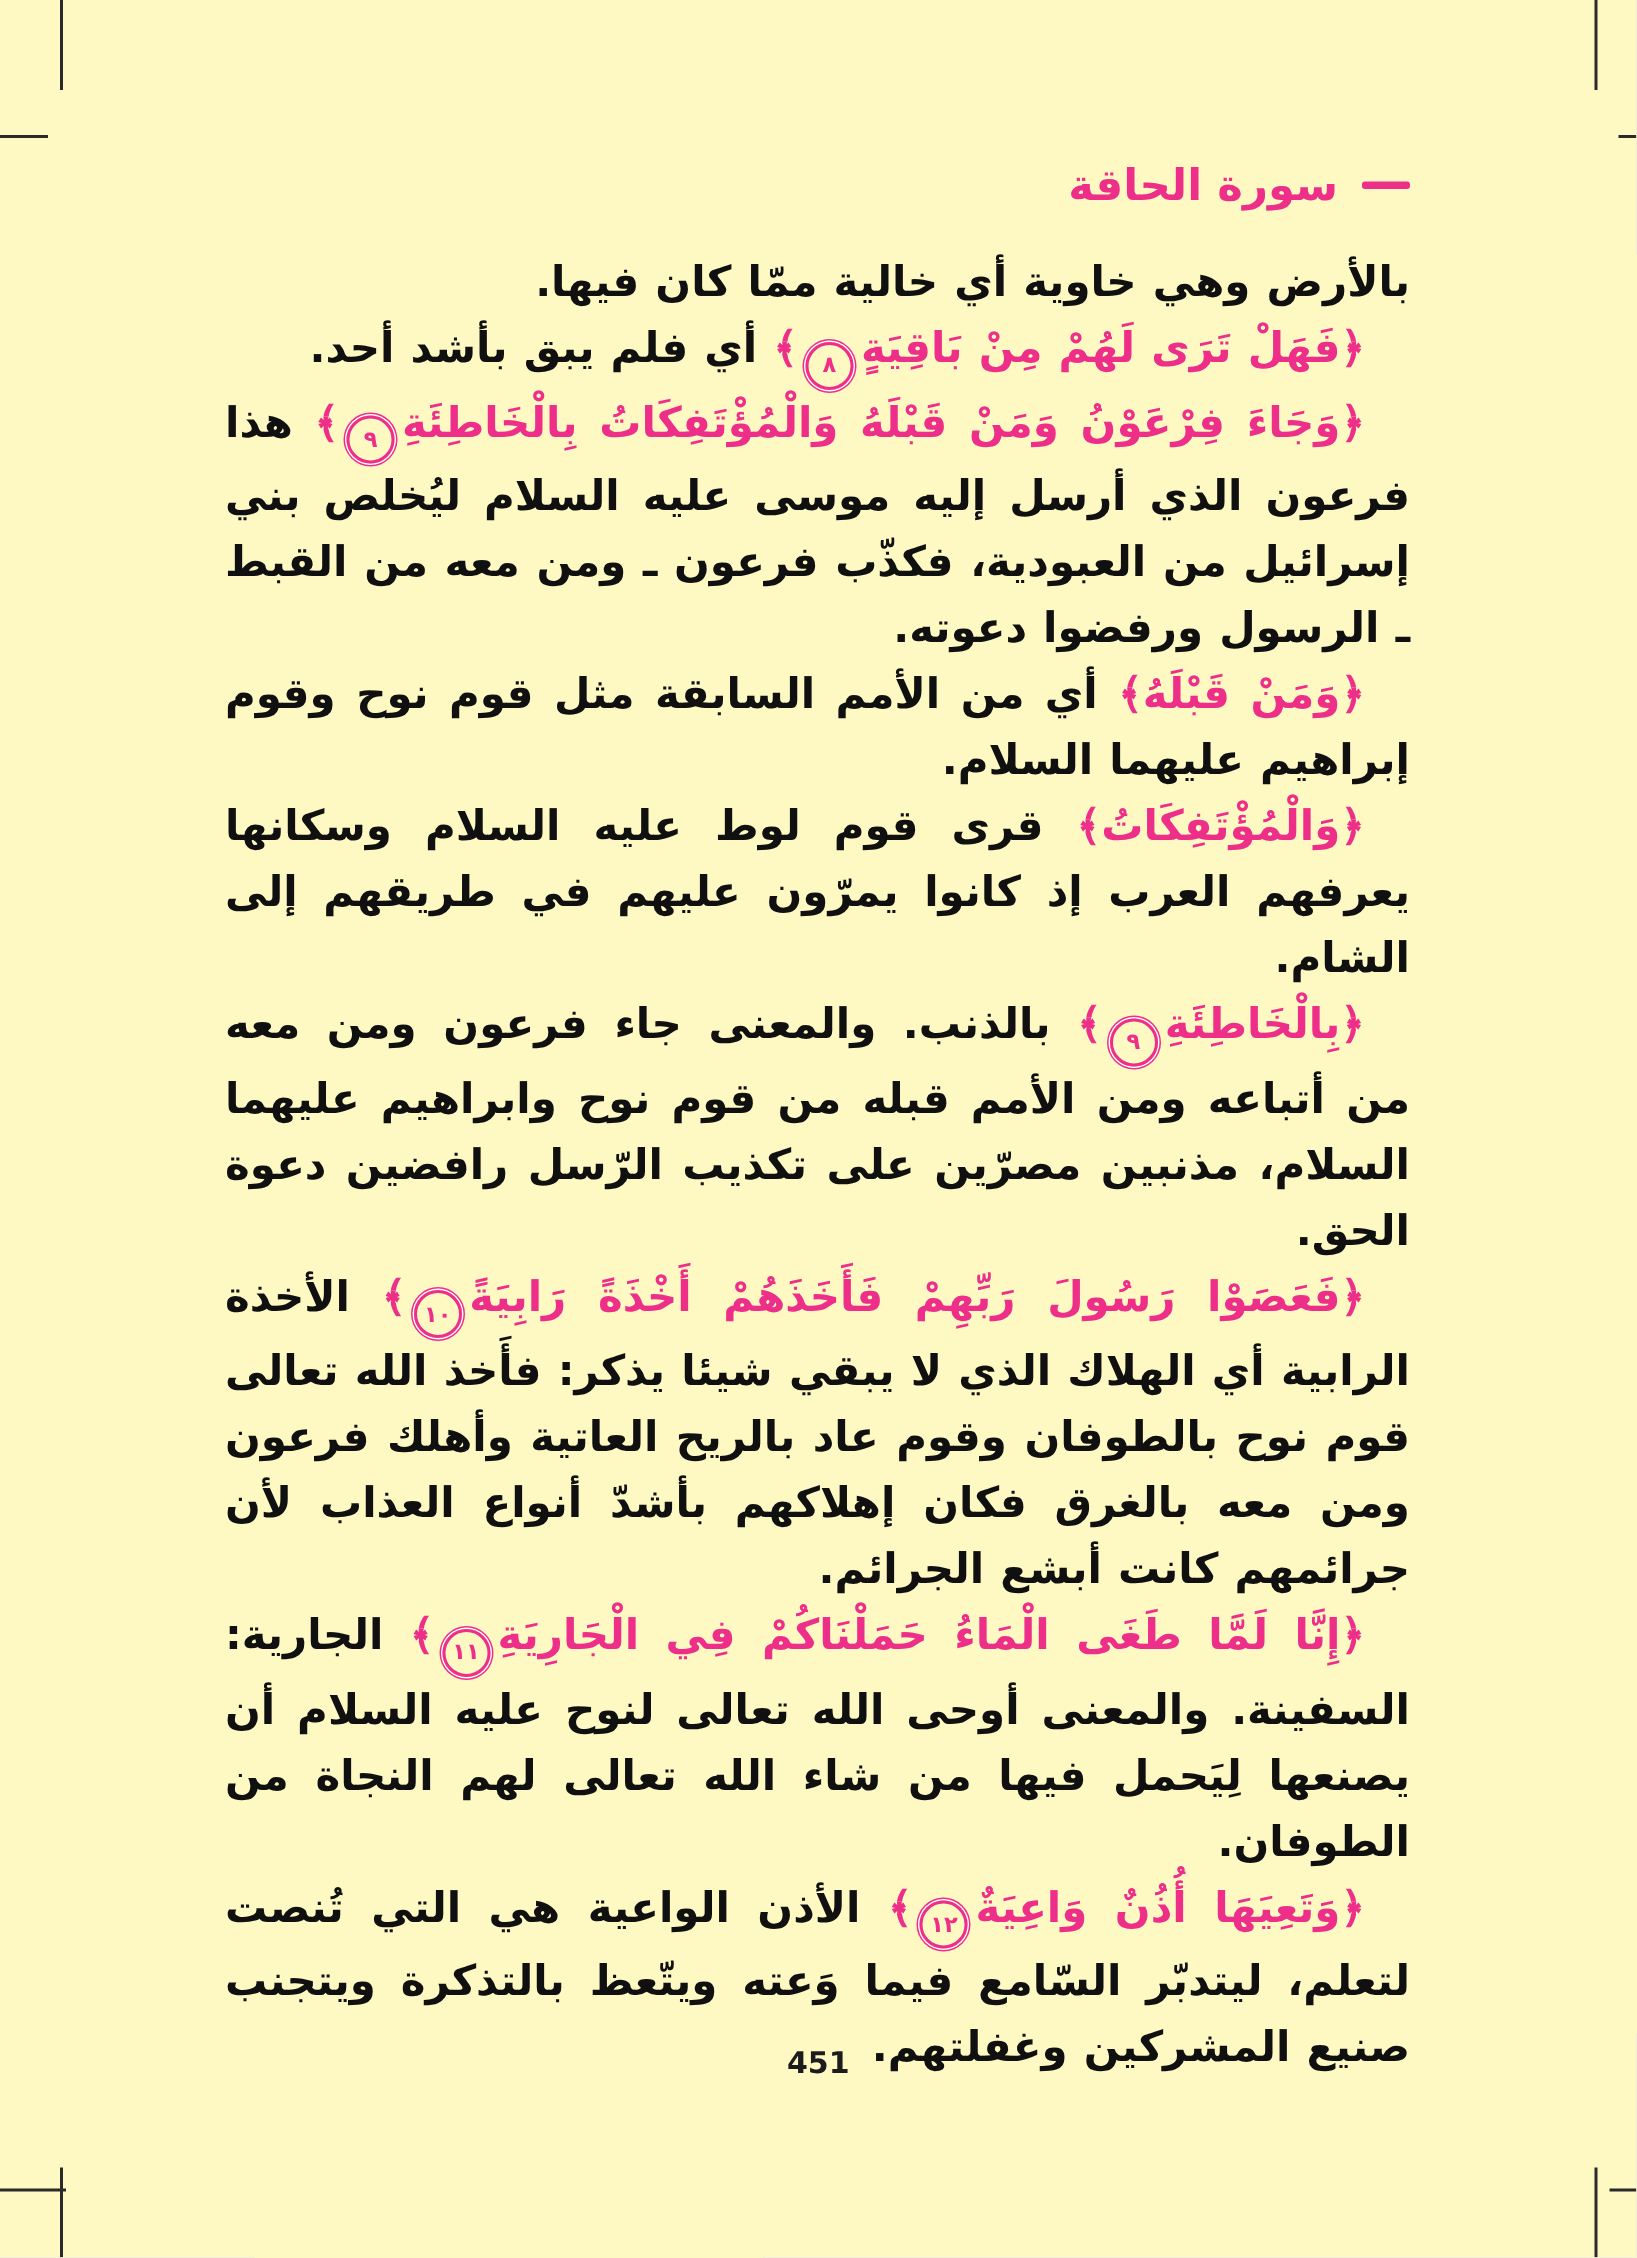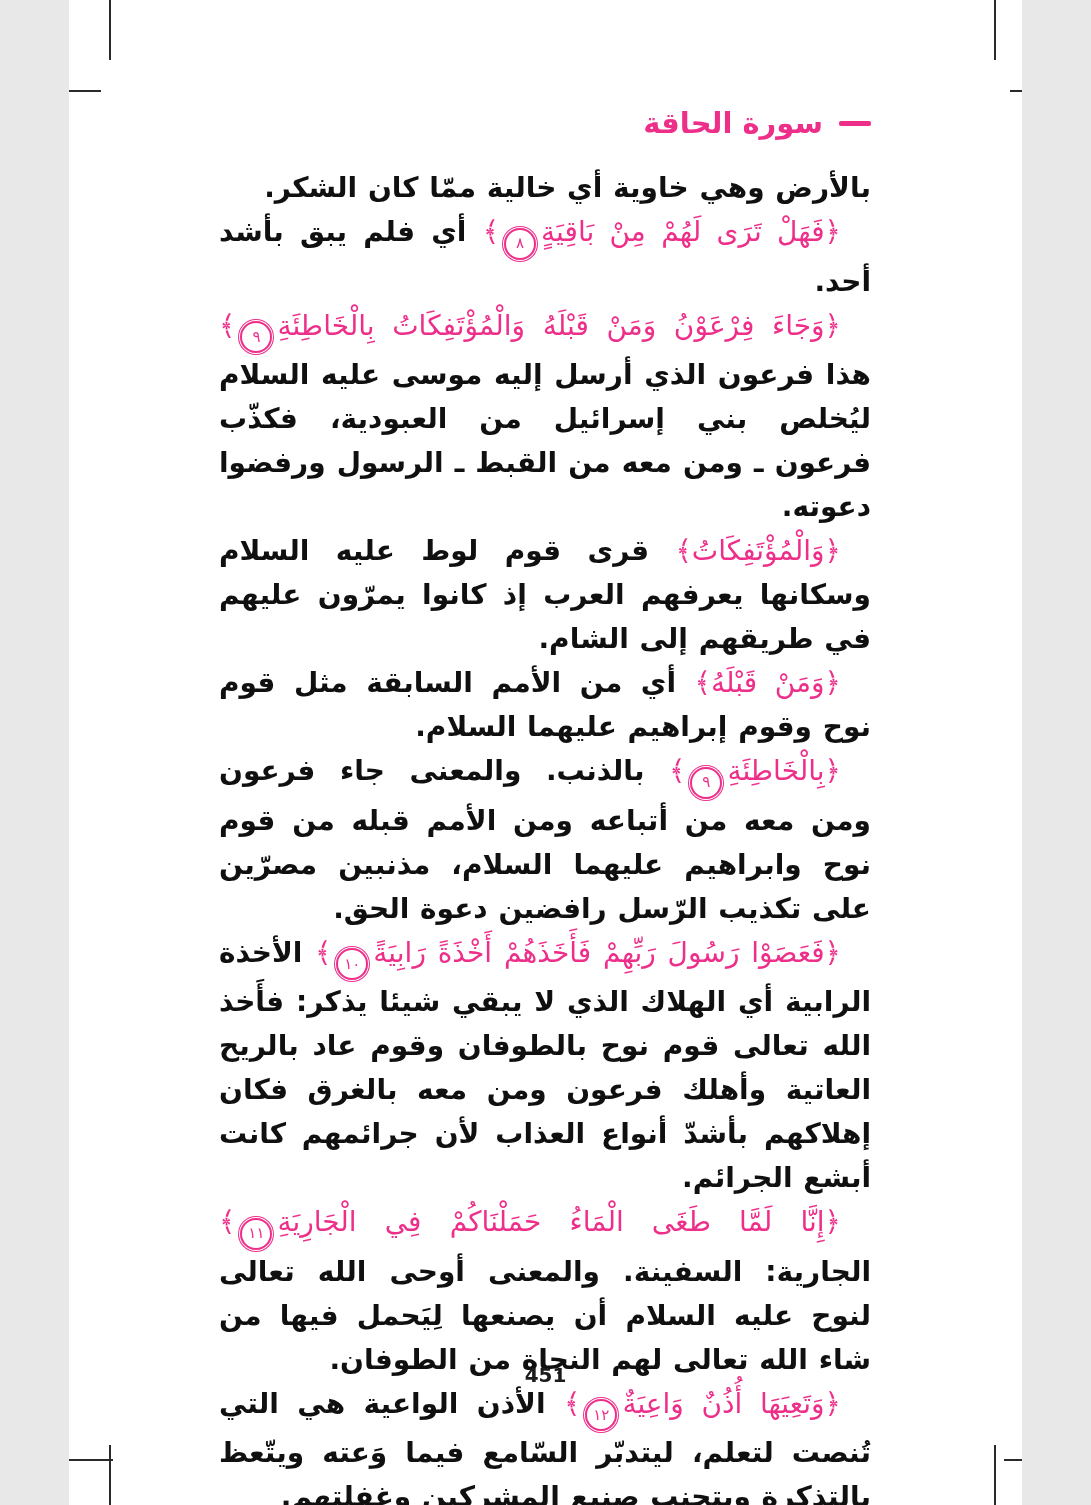--- a/index.html
+++ b/index.html
@@ -1,21 +1,21 @@
 <!DOCTYPE html>
 <html lang="ar" dir="rtl"><head>
 <meta charset="utf-8">
 <style>
   html, body { margin: 0; padding: 0; background: #e8e8e8; }
   .page {
     position: relative;
-    width: 953px;
+    width: 1091px;
     height: 1505px;
     margin: 0 auto;
-    background: #ffffff;
+    background: #fef9c3;
     font-family: "DejaVu Sans", sans-serif;
     direction: rtl;
     overflow: hidden;
   }
 
   
   .crop { position: absolute; background: #2a2a2a; }
   .crop.v { width: 2px; height: 60px; }
   .crop.h { width: 32px; height: 2px; }
   .crop.tl-v { top: 0; left: 40px; }
@@ -54,21 +54,21 @@
     text-align: justify;
     font-size: 28px;
     line-height: 44px;
     font-weight: bold;
     color: #101010;
     text-indent: 30px;
     word-spacing: 1px;
   }
   .para:first-child { text-indent: 0; }
   .quran {
-    font-weight: normal;
+    font-weight: bold;
     white-space: normal;
   }
   .ayah {
     display: inline-flex;
     align-items: center;
     justify-content: center;
     width: 28px;
     height: 28px;
     border-radius: 50%;
     font-size: 15px;
@@ -103,25 +103,25 @@
   <div class="crop h bl-h"></div>
   <div class="crop v br-v"></div>
   <div class="crop h br-h"></div>
 
   <div class="header" style="color: rgb(238, 47, 138);">
     <span class="header-rule" style="background: rgb(238, 47, 138);"></span>
     <span class="header-title" style="color: rgb(238, 47, 138);">سورة الحاقة</span>
   </div>
 
   <div class="text-block">
-      <p class="para"><span>بالأرض وهي خاوية أي خالية ممّا كان الشكر.</span></p>
+      <p class="para"><span>بالأرض وهي خاوية أي خالية ممّا كان فيها.</span></p>
       <p class="para"><span class="quran" style="color: rgb(238, 47, 138);">﴿فَهَلْ تَرَى لَهُمْ مِنْ بَاقِيَةٍ<span class="ayah" style="color: rgb(238, 47, 138); border: 2px solid rgb(238, 47, 138); box-shadow: rgb(255, 255, 255) 0px 0px 0px 1px, rgb(238, 47, 138) 0px 0px 0px 2px;">٨</span>﴾</span><span> أي فلم يبق بأشد أحد.</span></p>
       <p class="para"><span class="quran" style="color: rgb(238, 47, 138);">﴿وَجَاءَ فِرْعَوْنُ وَمَنْ قَبْلَهُ وَالْمُؤْتَفِكَاتُ بِالْخَاطِئَةِ<span class="ayah" style="color: rgb(238, 47, 138); border: 2px solid rgb(238, 47, 138); box-shadow: rgb(255, 255, 255) 0px 0px 0px 1px, rgb(238, 47, 138) 0px 0px 0px 2px;">٩</span>﴾</span><span> هذا فرعون الذي أرسل إليه موسى عليه السلام ليُخلص بني إسرائيل من العبودية، فكذّب فرعون ـ ومن معه من القبط ـ الرسول ورفضوا دعوته.</span></p>
+      <p class="para"><span class="quran" style="color: rgb(238, 47, 138);">﴿وَمَنْ قَبْلَهُ﴾</span><span> أي من الأمم السابقة مثل قوم نوح وقوم إبراهيم عليهما السلام.</span></p>
       <p class="para"><span class="quran" style="color: rgb(238, 47, 138);">﴿وَالْمُؤْتَفِكَاتُ﴾</span><span> قرى قوم لوط عليه السلام وسكانها يعرفهم العرب إذ كانوا يمرّون عليهم في طريقهم إلى الشام.</span></p>
-      <p class="para"><span class="quran" style="color: rgb(238, 47, 138);">﴿وَمَنْ قَبْلَهُ﴾</span><span> أي من الأمم السابقة مثل قوم نوح وقوم إبراهيم عليهما السلام.</span></p>
       <p class="para"><span class="quran" style="color: rgb(238, 47, 138);">﴿بِالْخَاطِئَةِ<span class="ayah" style="color: rgb(238, 47, 138); border: 2px solid rgb(238, 47, 138); box-shadow: rgb(255, 255, 255) 0px 0px 0px 1px, rgb(238, 47, 138) 0px 0px 0px 2px;">٩</span>﴾</span><span> بالذنب. والمعنى جاء فرعون ومن معه من أتباعه ومن الأمم قبله من قوم نوح وابراهيم عليهما السلام، مذنبين مصرّين على تكذيب الرّسل رافضين دعوة الحق.</span></p>
       <p class="para"><span class="quran" style="color: rgb(238, 47, 138);">﴿فَعَصَوْا رَسُولَ رَبِّهِمْ فَأَخَذَهُمْ أَخْذَةً رَابِيَةً<span class="ayah" style="color: rgb(238, 47, 138); border: 2px solid rgb(238, 47, 138); box-shadow: rgb(255, 255, 255) 0px 0px 0px 1px, rgb(238, 47, 138) 0px 0px 0px 2px;">١٠</span>﴾</span><span> الأخذة الرابية أي الهلاك الذي لا يبقي شيئا يذكر: فأَخذ الله تعالى قوم نوح بالطوفان وقوم عاد بالريح العاتية وأهلك فرعون ومن معه بالغرق فكان إهلاكهم بأشدّ أنواع العذاب لأن جرائمهم كانت أبشع الجرائم.</span></p>
       <p class="para"><span class="quran" style="color: rgb(238, 47, 138);">﴿إِنَّا لَمَّا طَغَى الْمَاءُ حَمَلْنَاكُمْ فِي الْجَارِيَةِ<span class="ayah" style="color: rgb(238, 47, 138); border: 2px solid rgb(238, 47, 138); box-shadow: rgb(255, 255, 255) 0px 0px 0px 1px, rgb(238, 47, 138) 0px 0px 0px 2px;">١١</span>﴾</span><span> الجارية: السفينة. والمعنى أوحى الله تعالى لنوح عليه السلام أن يصنعها لِيَحمل فيها من شاء الله تعالى لهم النجاة من الطوفان.</span></p>
       <p class="para"><span class="quran" style="color: rgb(238, 47, 138);">﴿وَتَعِيَهَا أُذُنٌ وَاعِيَةٌ<span class="ayah" style="color: rgb(238, 47, 138); border: 2px solid rgb(238, 47, 138); box-shadow: rgb(255, 255, 255) 0px 0px 0px 1px, rgb(238, 47, 138) 0px 0px 0px 2px;">١٢</span>﴾</span><span> الأذن الواعية هي التي تُنصت لتعلم، ليتدبّر السّامع فيما وَعته ويتّعظ بالتذكرة ويتجنب صنيع المشركين وغفلتهم.</span></p>
     </div>
 
   <div class="page-number">451</div>
 
 </div>
 

